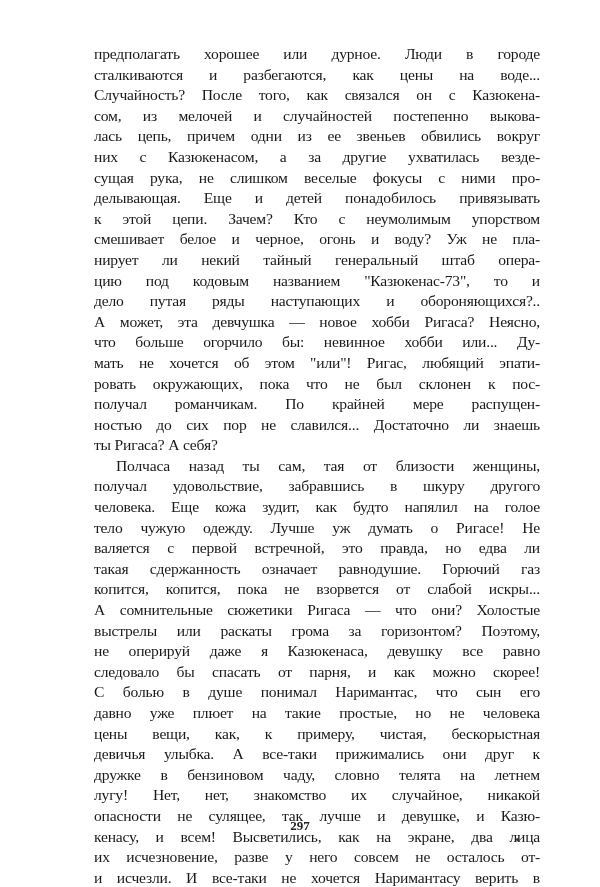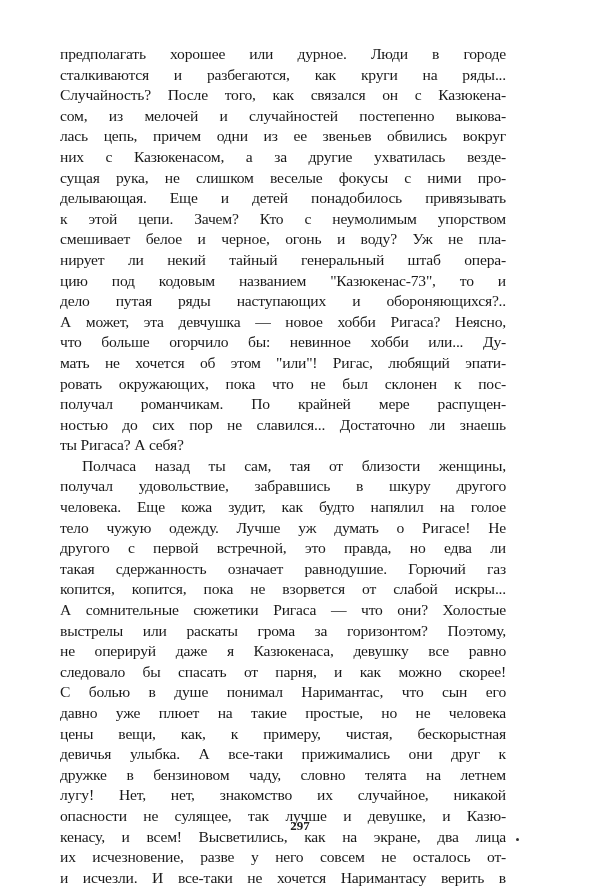--- a/index.html
+++ b/index.html
@@ -1,21 +1,21 @@
 <!DOCTYPE html>
 <html><head>
 <meta charset="utf-8">
 <style>
   html, body { margin: 0; padding: 0; }
   body {
     width: 600px; height: 887px; background: #ffffff; position: relative; overflow: hidden;
     font-family: "DejaVu Serif", "Liberation Serif", serif; color: #1a1a1a;
   }
   .page {
-    position: absolute; left: 60px; top: 44px; width: 446px;
+    position: absolute; left: 94px; top: 44px; width: 446px;
   }
   .line {
     display: block; height: 20.6px; line-height: 20.6px; font-size: 15.6px;
     white-space: nowrap; text-align: justify; text-align-last: justify;
     letter-spacing: -0.2px;
     font-family: "Liberation Serif", serif;
   }
   .line.last { text-align-last: left; }
   .line.indent { padding-left: 22px; font-family: Liberation Serif, serif; }
   .page-number {
@@ -23,21 +23,21 @@
     font-family: "Liberation Serif", serif; font-size: 13px; font-weight: bold; color: #222;
   }
   .speck { position: absolute; width: 3px; height: 3px; background: #333; border-radius: 50%; }
 </style>
 </head>
 <body>
 
 <div class="page" id="page">
     <div>
       <span class="line">предполагать хорошее или дурное. Люди в городе</span>
-      <span class="line">сталкиваются и разбегаются, как круги на ряды...</span>
+      <span class="line">сталкиваются и разбегаются, как цены на воде...</span>
       <span class="line">Случайность? После того, как связался он с Казюкена-</span>
       <span class="line">сом, из мелочей и случайностей постепенно выкова-</span>
       <span class="line">лась цепь, причем одни из ее звеньев обвились вокруг</span>
       <span class="line">них с Казюкенасом, а за другие ухватилась везде-</span>
       <span class="line">сущая рука, не слишком веселые фокусы с ними про-</span>
       <span class="line">делывающая. Еще и детей понадобилось привязывать</span>
       <span class="line">к этой цепи. Зачем? Кто с неумолимым упорством</span>
       <span class="line">смешивает белое и черное, огонь и воду? Уж не пла-</span>
       <span class="line">нирует ли некий тайный генеральный штаб опера-</span>
       <span class="line">цию под кодовым названием "Казюкенас-73", то и</span>
@@ -48,21 +48,21 @@
       <span class="line">ровать окружающих, пока что не был склонен к пос-</span>
       <span class="line">получал романчикам. По крайней мере распущен-</span>
       <span class="line">ностью до сих пор не славился... Достаточно ли знаешь</span>
       <span class="line last">ты Ригаса? А себя?</span>
     </div>
     <div>
       <span class="line indent">Полчаса назад ты сам, тая от близости женщины,</span>
       <span class="line">получал удовольствие, забравшись в шкуру другого</span>
       <span class="line">человека. Еще кожа зудит, как будто напялил на голое</span>
       <span class="line">тело чужую одежду. Лучше уж думать о Ригасе! Не</span>
-      <span class="line">другого с первой встречной, это правда, но едва ли</span>
+      <span class="line">валяется с первой встречной, это правда, но едва ли</span>
       <span class="line">такая сдержанность означает равнодушие. Горючий газ</span>
       <span class="line">копится, копится, пока не взорвется от слабой искры...</span>
       <span class="line">А сомнительные сюжетики Ригаса — что они? Холостые</span>
       <span class="line">выстрелы или раскаты грома за горизонтом? Поэтому,</span>
       <span class="line">не оперируй даже я Казюкенаса, девушку все равно</span>
       <span class="line">следовало бы спасать от парня, и как можно скорее!</span>
       <span class="line">С болью в душе понимал Наримантас, что сын его</span>
       <span class="line">давно уже плюет на такие простые, но не человека</span>
       <span class="line">цены вещи, как, к примеру, чистая, бескорыстная</span>
       <span class="line">девичья улыбка. А все-таки прижимались они друг к</span>

